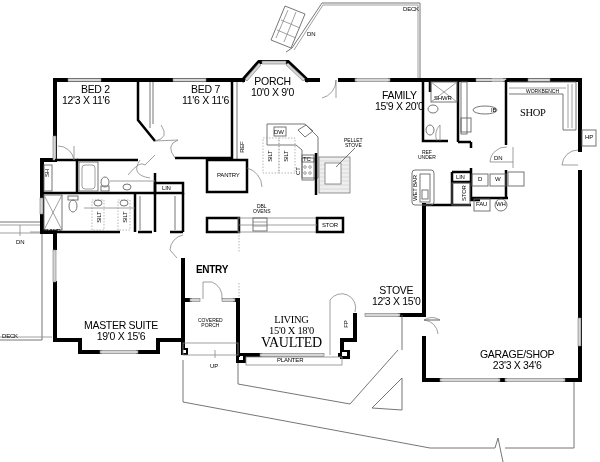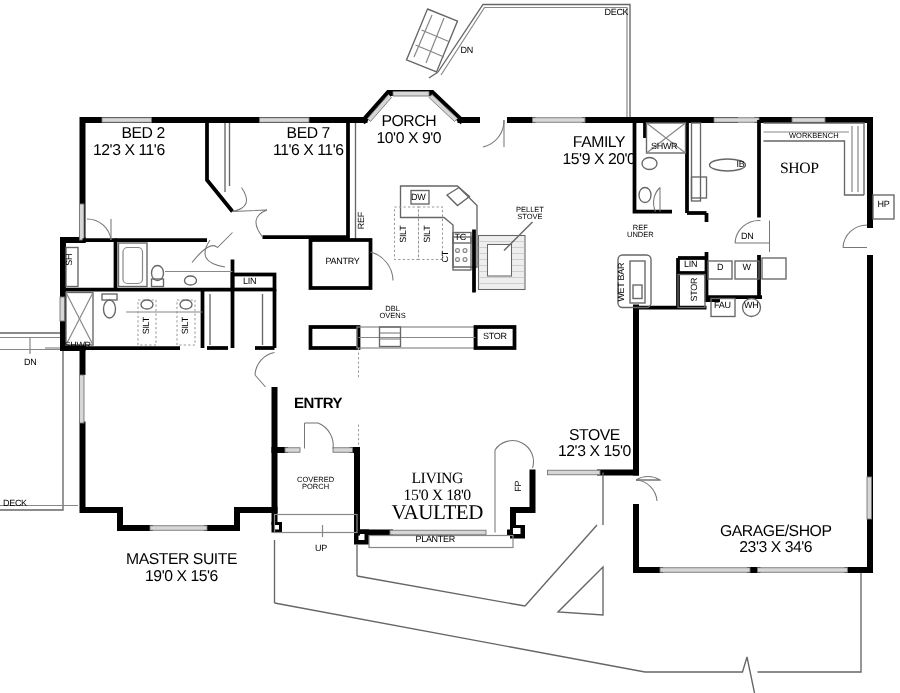--- a/index.html
+++ b/index.html
@@ -304,21 +304,21 @@
   <div>PORCH</div>
   <div>10'0 X 9'0</div>
 </div>
 <div class="lbl room" style="left:375px;top:90px;">
   <div>FAMILY</div>
   <div>15'9 X 20'0</div>
 </div>
 <div class="lbl room" style="left:520px;top:107px;font-family:Liberation Serif, serif;">
   <div>SHOP</div>
 </div>
-<div class="lbl room" style="left:84px;top:320px;margin-top:48px;">
+<div class="lbl room" style="left:84px;top:320px;">
   <div>MASTER SUITE</div>
   <div>19'0 X 15'6</div>
 </div>
 <div class="lbl room" style="left:196px;top:265px;font-size:10px;font-weight:bold;">
   <div>ENTRY</div>
 </div>
 <div class="lbl room" style="left:261px;top:314px;font-family:Liberation Serif, serif;">
   <div>LIVING</div>
   <div>15'0 X 18'0</div>
   <div style="font-size:14px;">VAULTED</div>

